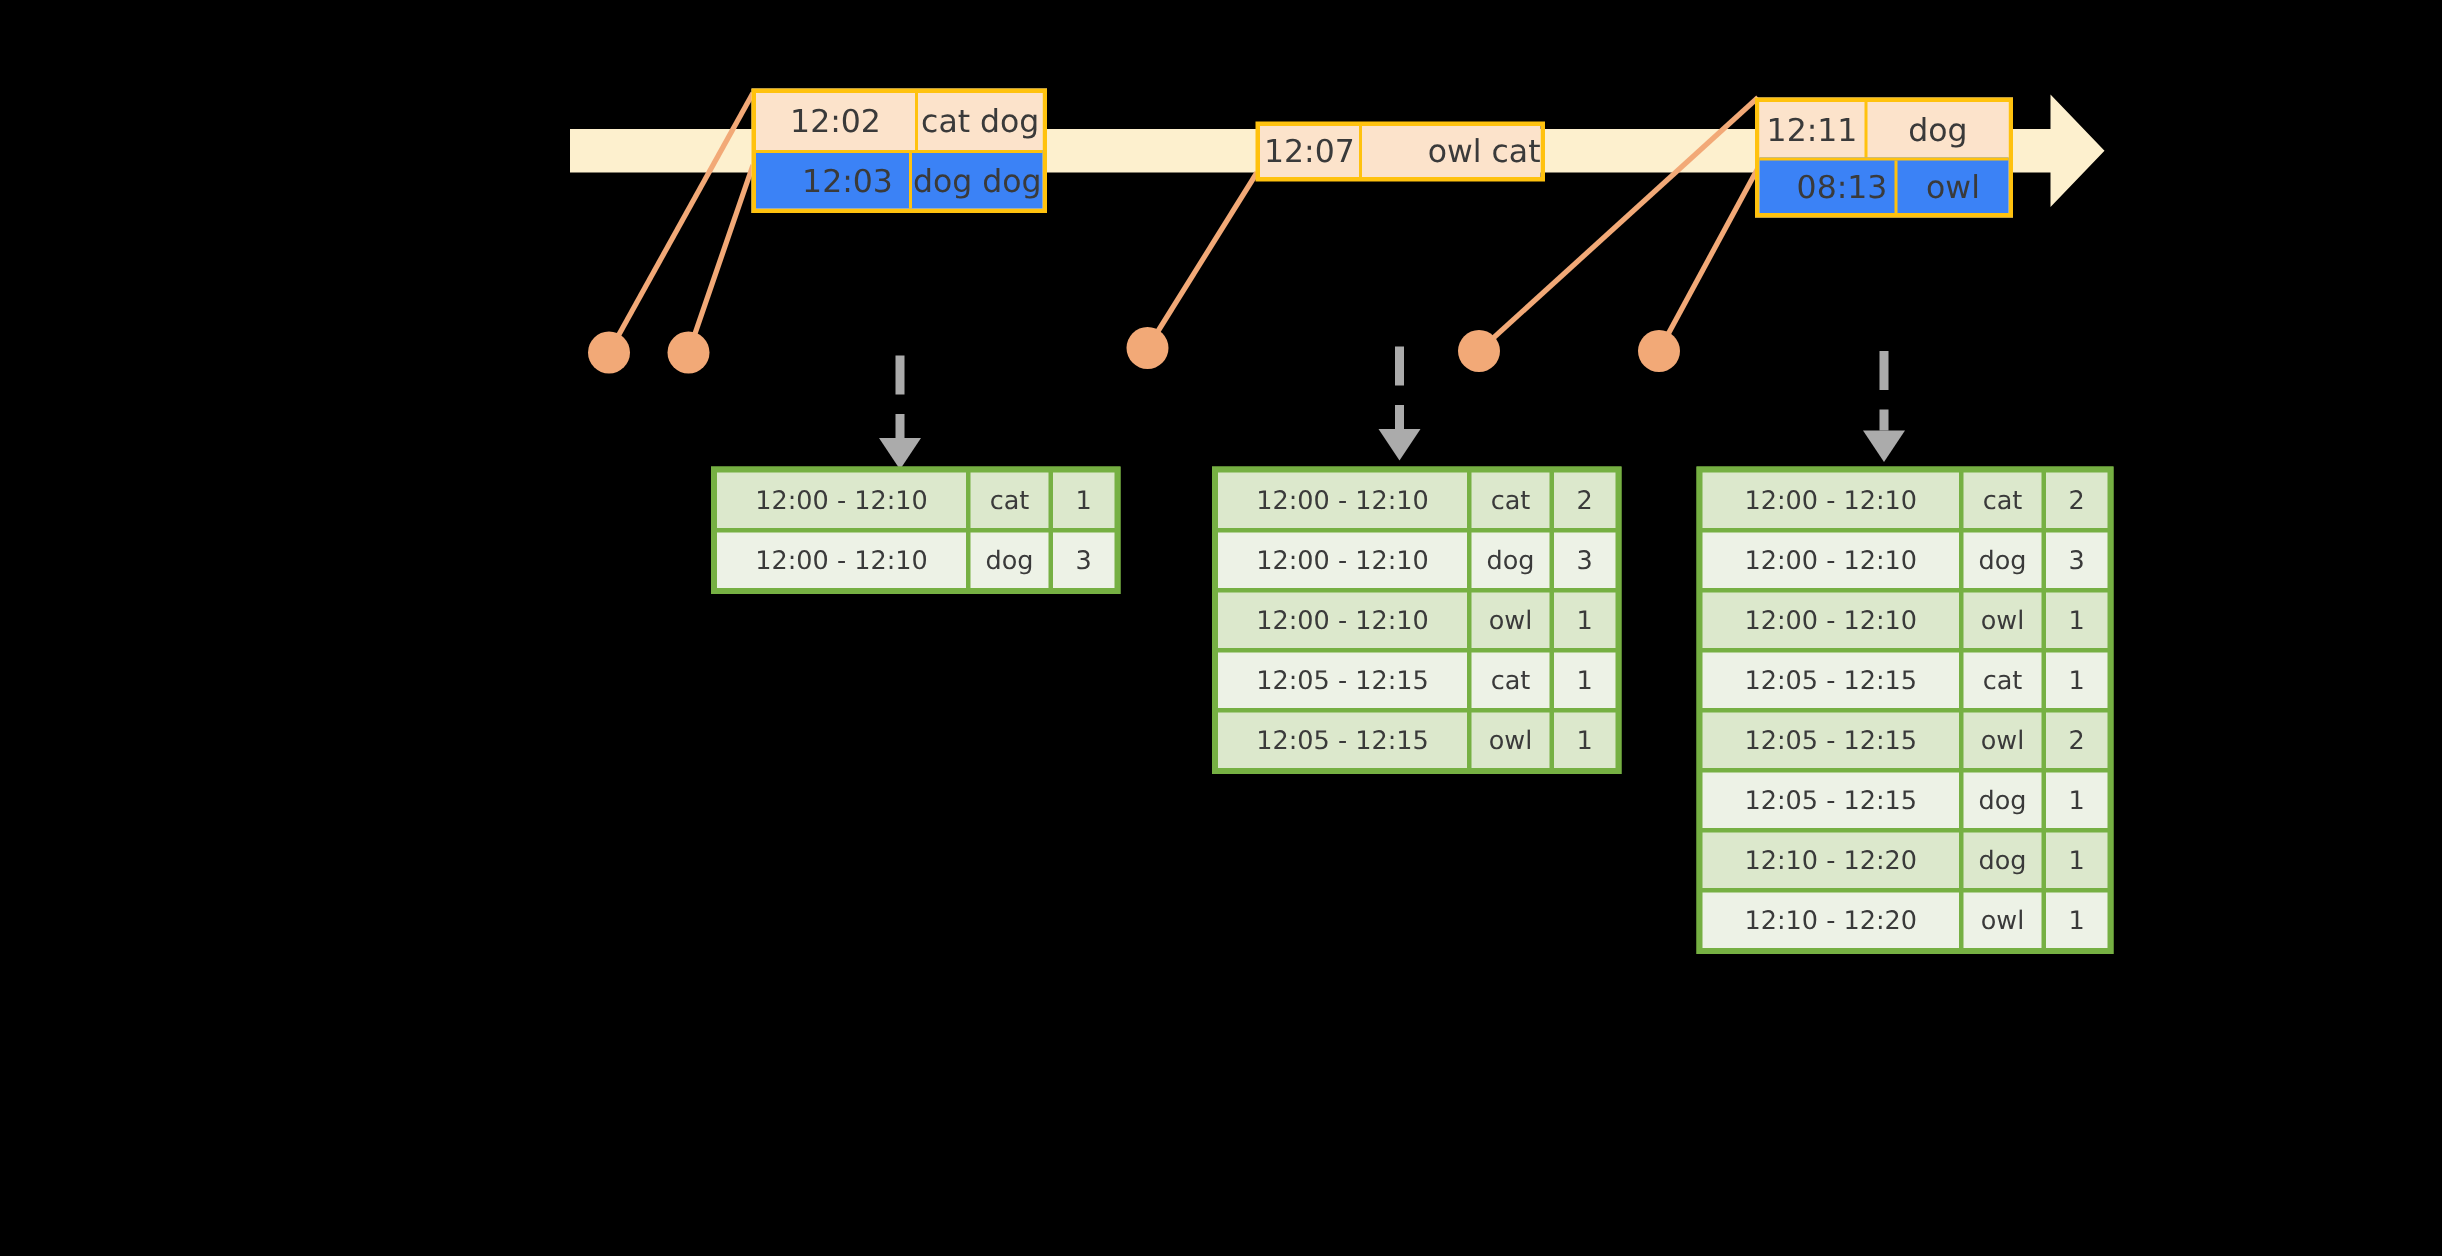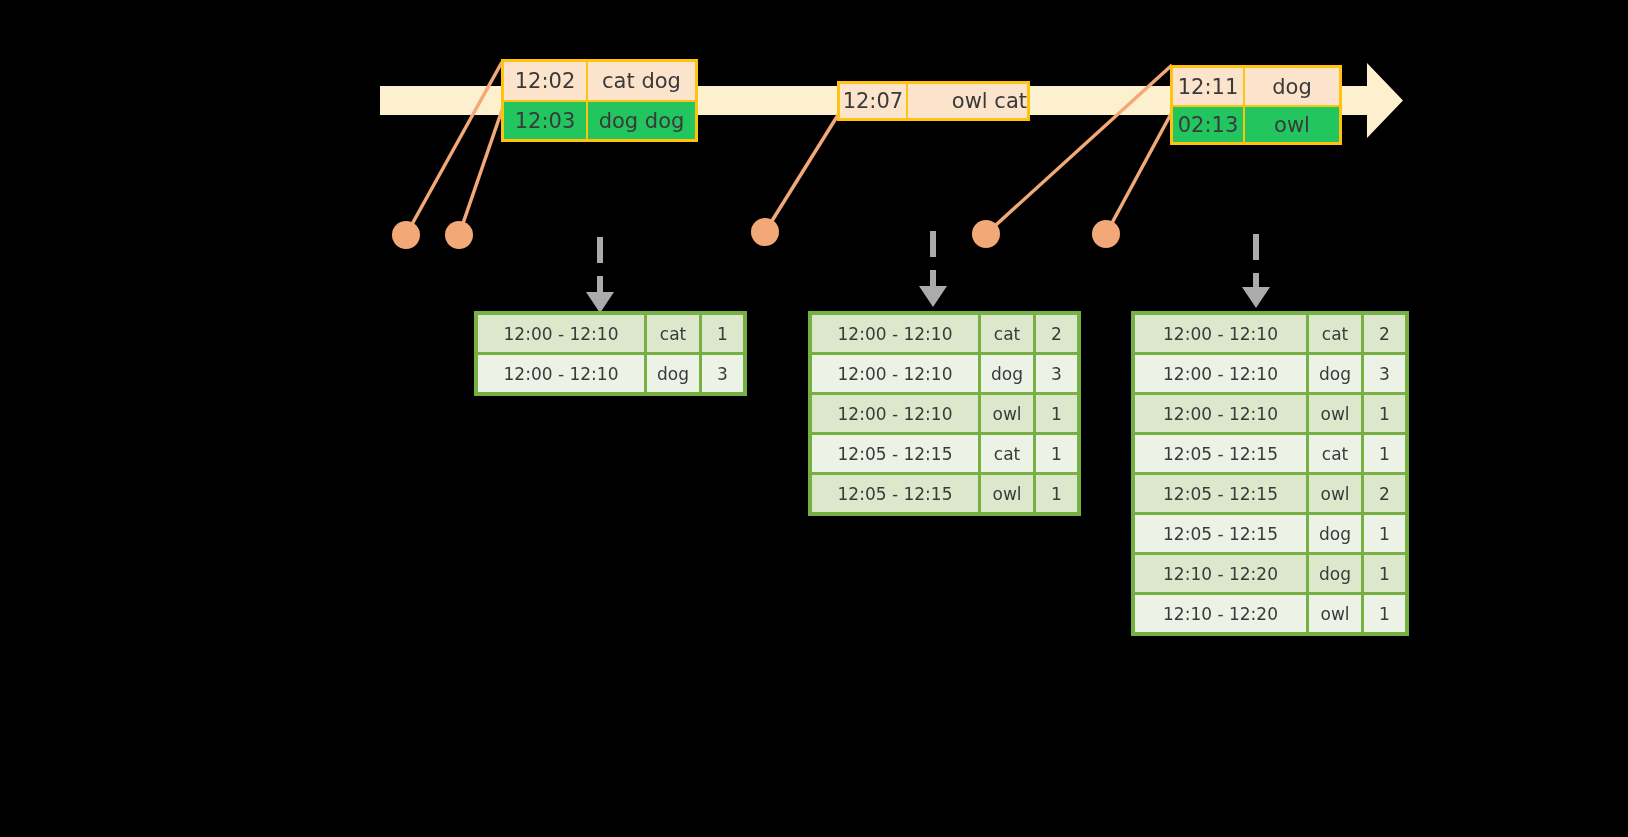--- a/index.html
+++ b/index.html
@@ -39,21 +39,21 @@
   }
   .evt-row {
     display: flex;
     flex-direction: row;
     box-sizing: border-box;
   }
   .evt-row + .evt-row {
     border-top: 2px solid #FFC20E;
   }
   .evt-row.shade-a { background: #FCE3CB; }
-  .evt-row.shade-b { background: #22c55e; }
+  .evt-row.shade-b { background: #3b82f6; padding-left: 20px; }
   .evt-time {
     box-sizing: border-box;
     border-right: 2px solid #FFC20E;
     display: flex;
     align-items: center;
     justify-content: center;
     color: #3A3A3A;
     font-size: 21px;
     white-space: nowrap;
   }
@@ -134,21 +134,21 @@
       <path d="M 919 286 L 947 286 L 933 307 Z" fill="#ABABAB"></path>
     </g>
     <g>
       <line x1="1256" y1="234" x2="1256" y2="287" stroke="#ABABAB" stroke-width="6" stroke-dasharray="26 13"></line>
       <path d="M 1242 287 L 1270 287 L 1256 308 Z" fill="#ABABAB"></path>
     </g>
   </svg>
 
   <div class="evt-group" style="left:501px; top:59px; width:197px; height:83px;">
     <div class="evt-row shade-a" style="height:39px;">
-      <div class="evt-time" style="width:84px;">12:02</div>
+      <div class="evt-time" style="width:108px;">12:02</div>
       <div class="evt-words">cat dog</div>
     </div>
     <div class="evt-row shade-b" style="height:39px;">
       <div class="evt-time" style="width:84px;">12:03</div>
       <div class="evt-words">dog dog</div>
     </div>
   </div>
 
   <div class="evt-group" style="left:837px; top:81px; width:193px; height:40px;">
     <div class="evt-row shade-a" style="height:34px;gap:44px;">
@@ -156,21 +156,21 @@
       <div class="evt-words">owl cat</div>
     </div>
   </div>
 
   <div class="evt-group" style="left:1170px; top:65px; width:172px; height:80px;">
     <div class="evt-row shade-a" style="height:37px;">
       <div class="evt-time" style="width:72px;">12:11</div>
       <div class="evt-words">dog</div>
     </div>
     <div class="evt-row shade-b" style="height:37px;">
-      <div class="evt-time" style="width:72px;">02:13</div>
+      <div class="evt-time" style="width:72px;">08:13</div>
       <div class="evt-words">owl</div>
     </div>
   </div>
 
   <div class="gtable" style="left:474px; top:311px;">
     <div class="grow">
       <div class="gcell c-window shade-dark">12:00 - 12:10</div>
       <div class="gcell c-word   shade-dark">cat</div>
       <div class="gcell c-count  shade-dark">1</div>
     </div>

